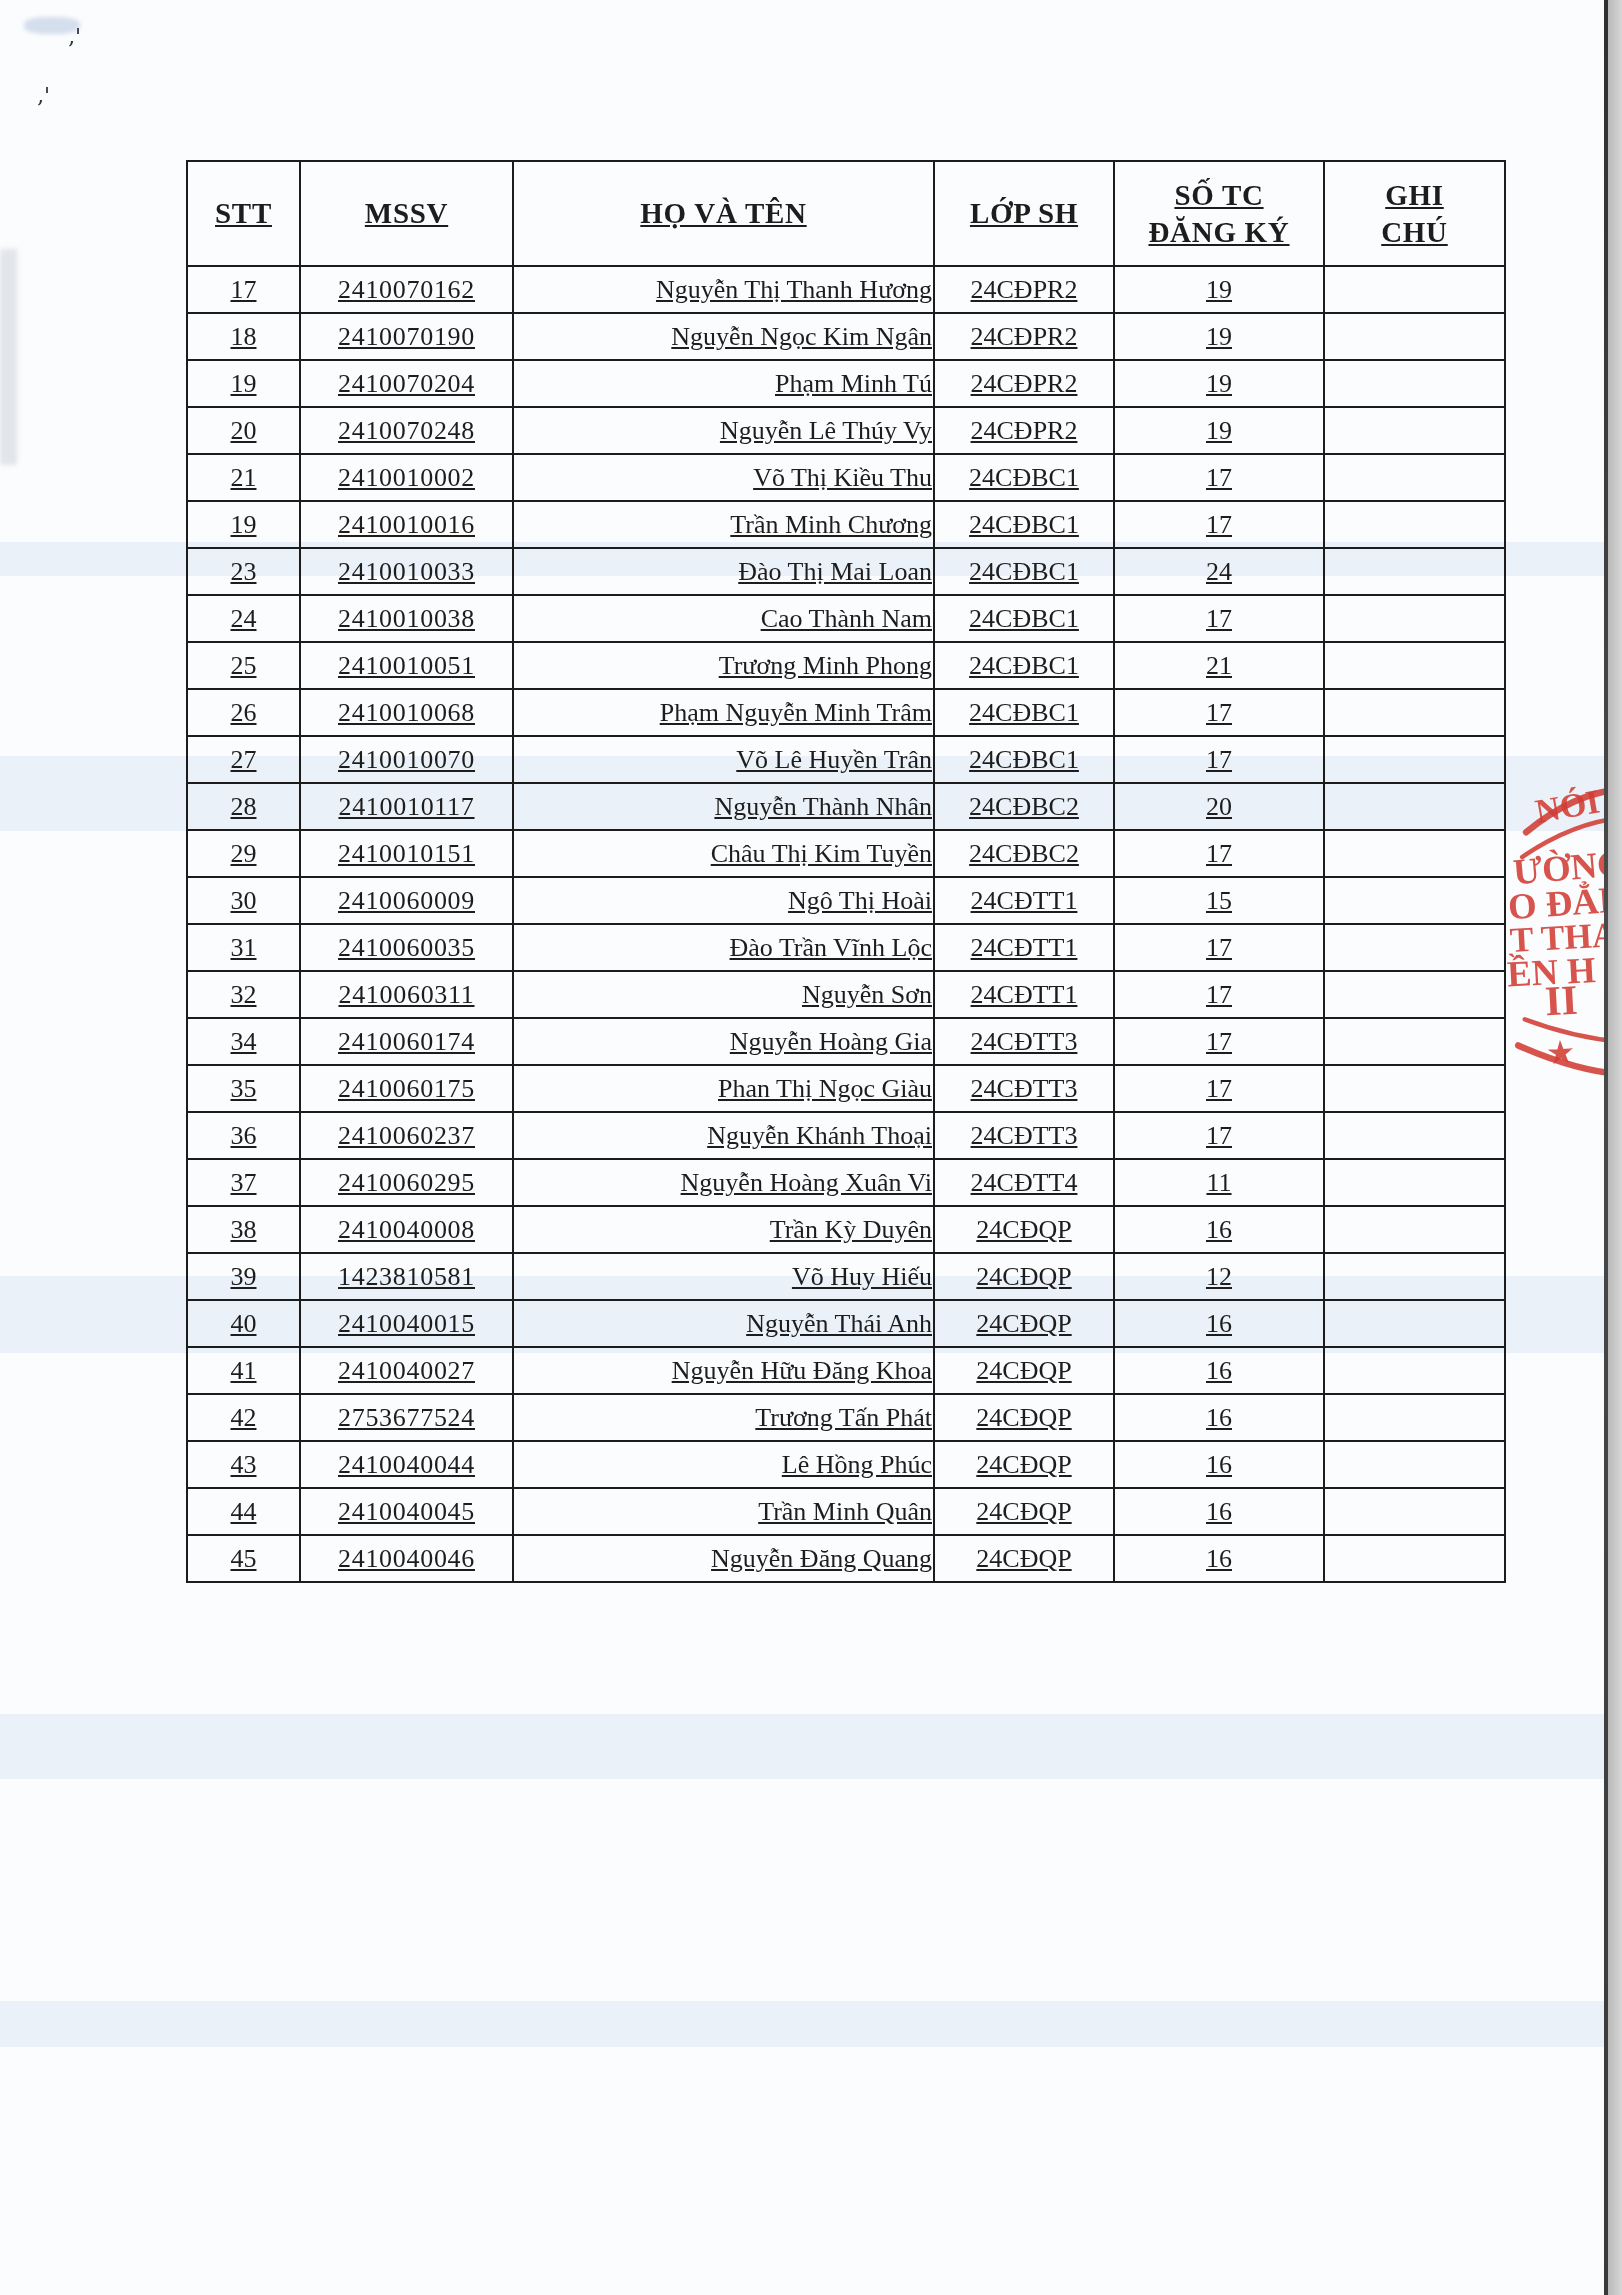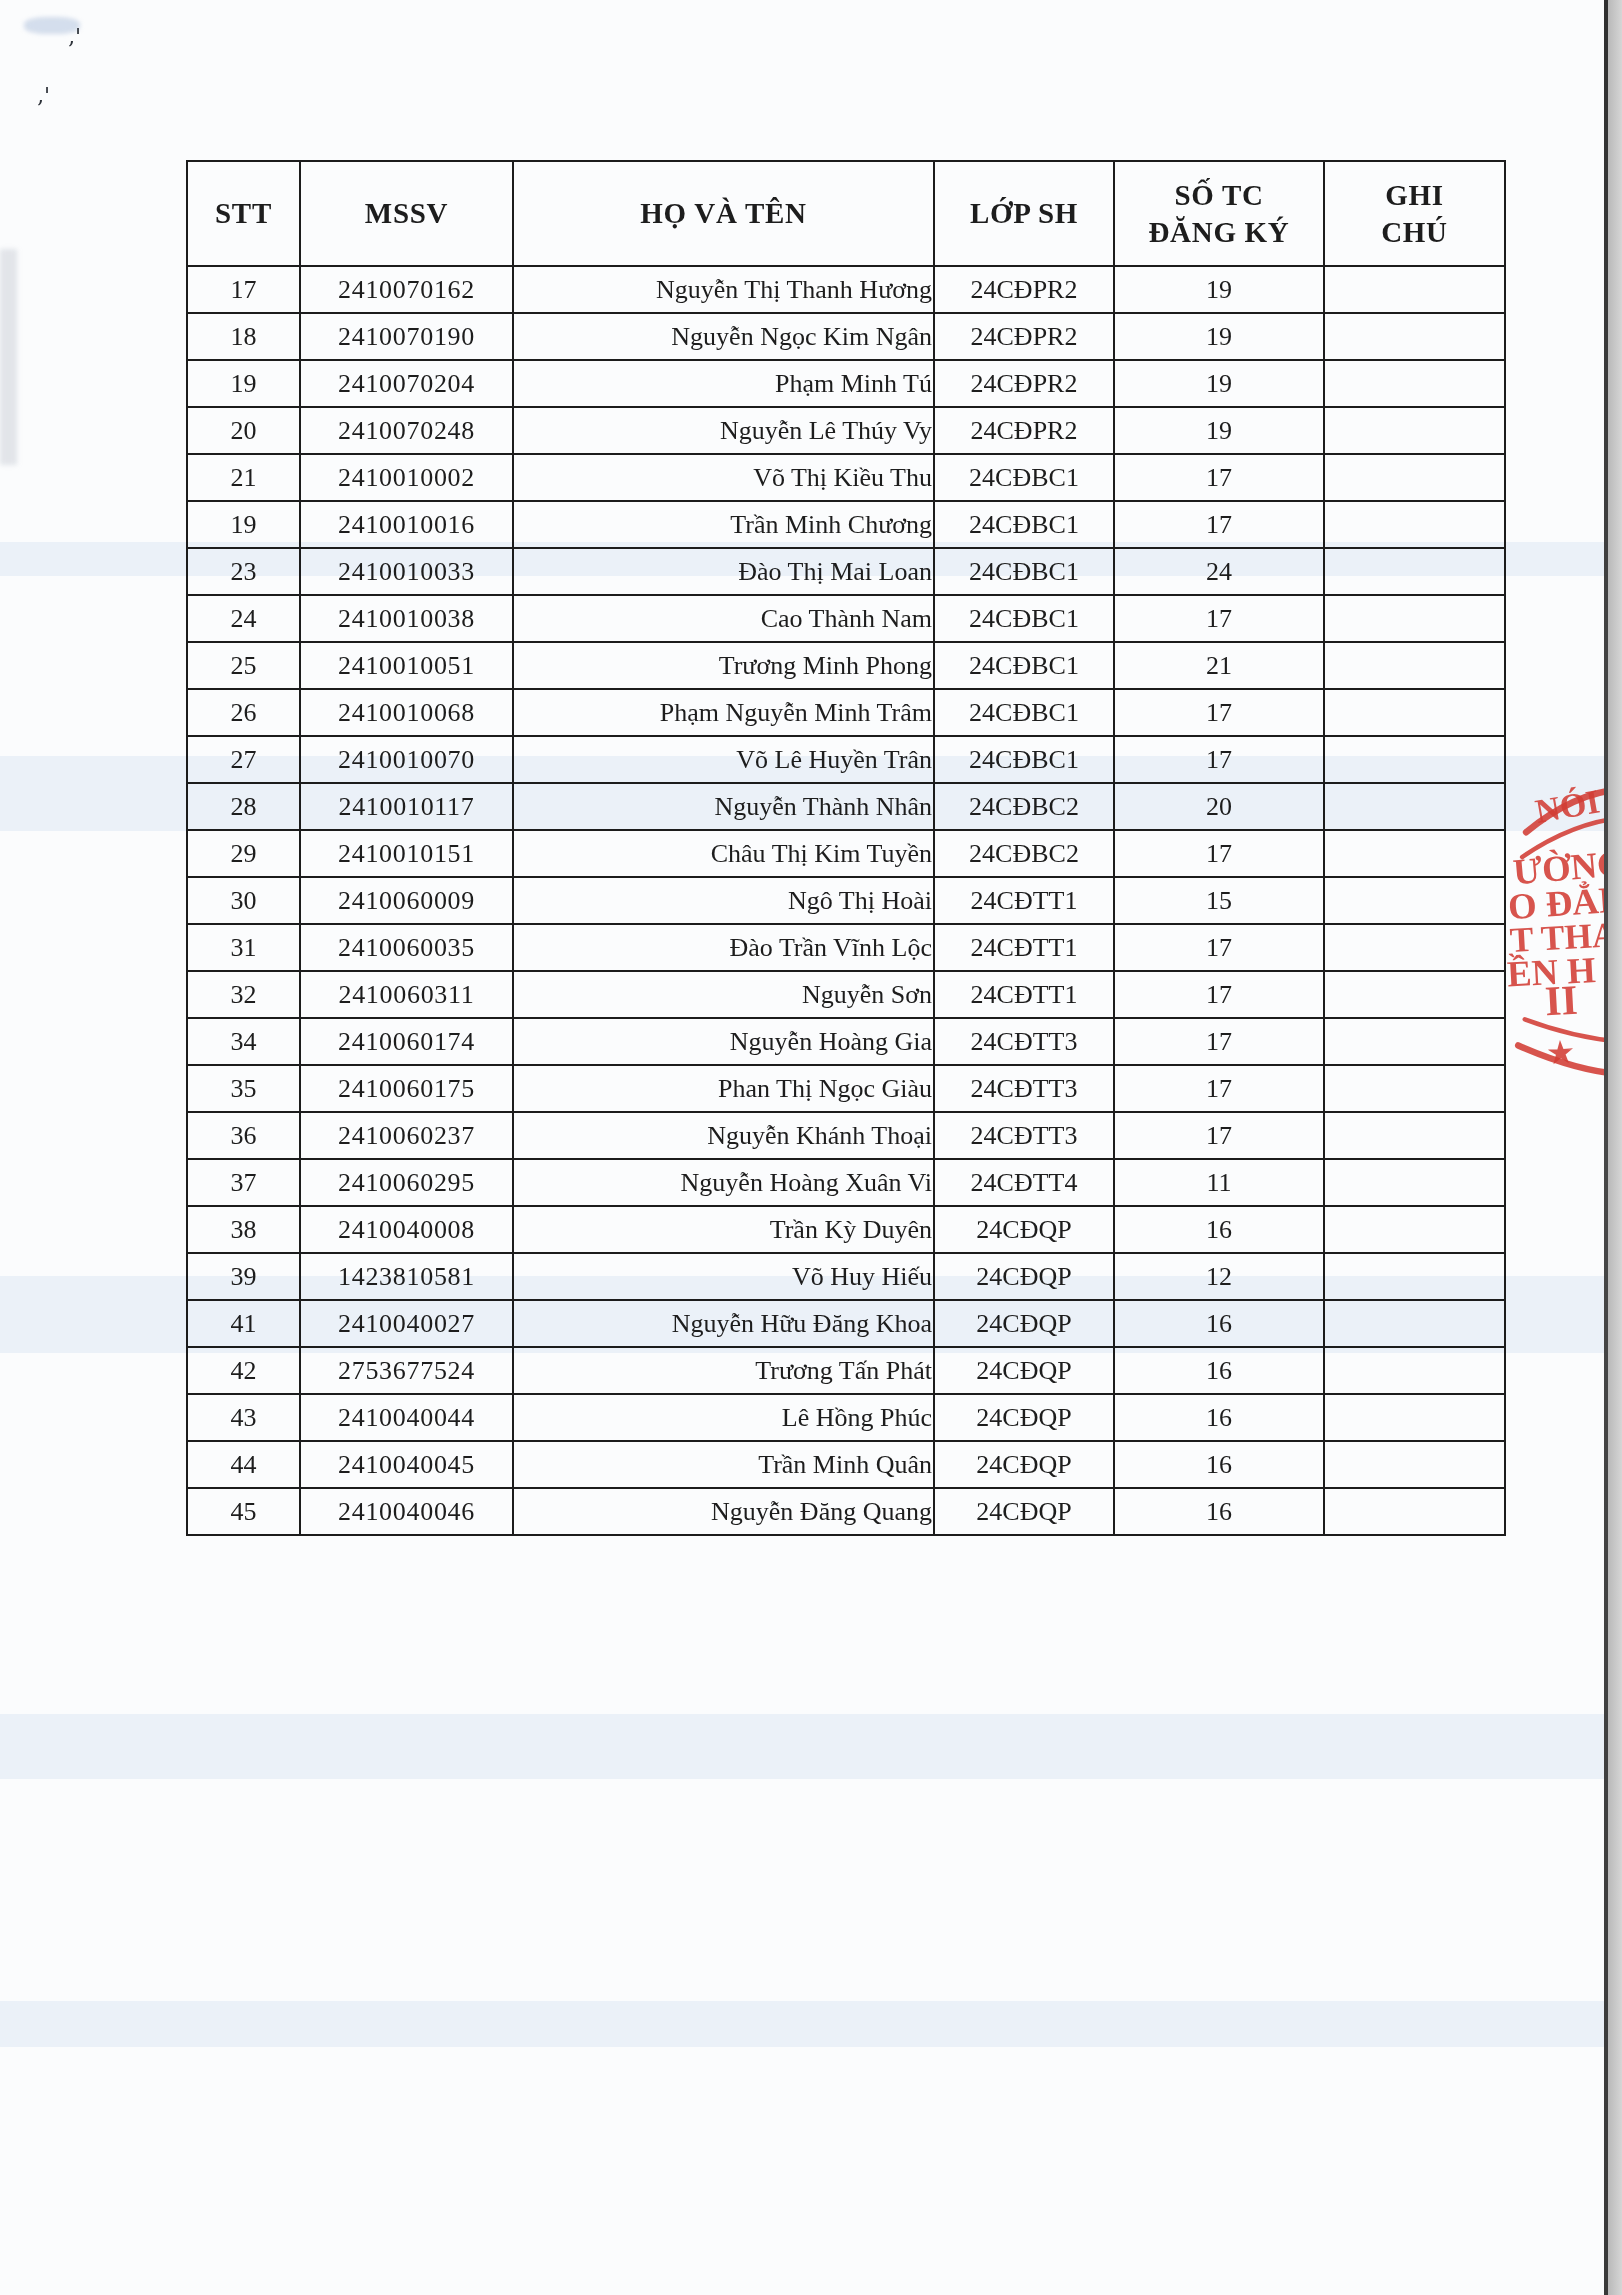--- a/index.html
+++ b/index.html
@@ -21,21 +21,21 @@
   .page-edge-line{position:absolute;left:1604px;top:0;width:3.9px;height:2295px;
     background:linear-gradient(180deg,#2f2f2f,#4a4a4a 40%,#393939);z-index:6;}
   .page-edge-shadow{position:absolute;left:1608px;top:0;width:15px;height:2295px;
     background:linear-gradient(90deg,#b9b9b9,#d8d8d8);z-index:6;}
   
   table.roster{
     position:absolute;left:186px;top:160px;width:1317px;z-index:2;
     border-collapse:collapse;table-layout:fixed;background:transparent;
   }
   table.roster,table.roster th,table.roster td{border:2px solid #1c1c1c;}
-  table.roster{border-width:2.6px;}
+  table.roster{border-width:2.6px;text-decoration:underline;}
   table.roster th{
     height:101px;font-size:29px;font-weight:bold;letter-spacing:0.7px;
     text-align:center;vertical-align:middle;white-space:pre-line;line-height:1.25;
   }
   table.roster td{
     font-size:26px;text-align:center;vertical-align:middle;
     overflow:hidden;white-space:nowrap;
   }
   table.roster tbody tr{height:47px;}
   table.roster td.c1{letter-spacing:0.7px;}
@@ -248,20 +248,28 @@
       </tr>
       <tr>
         <td class="c0">39</td>
         <td class="c1">1423810581</td>
         <td class="c2">Võ Huy Hiếu</td>
         <td class="c3">24CĐQP</td>
         <td class="c4">12</td>
         <td class="c5"></td>
       </tr>
       <tr>
+        <td class="c0">40</td>
+        <td class="c1">2410040015</td>
+        <td class="c2">Nguyễn Thái Anh</td>
+        <td class="c3">24CĐQP</td>
+        <td class="c4">16</td>
+        <td class="c5"></td>
+      </tr>
+      <tr>
         <td class="c0">41</td>
         <td class="c1">2410040027</td>
         <td class="c2">Nguyễn Hữu Đăng Khoa</td>
         <td class="c3">24CĐQP</td>
         <td class="c4">16</td>
         <td class="c5"></td>
       </tr>
       <tr>
         <td class="c0">42</td>
         <td class="c1">2753677524</td>

